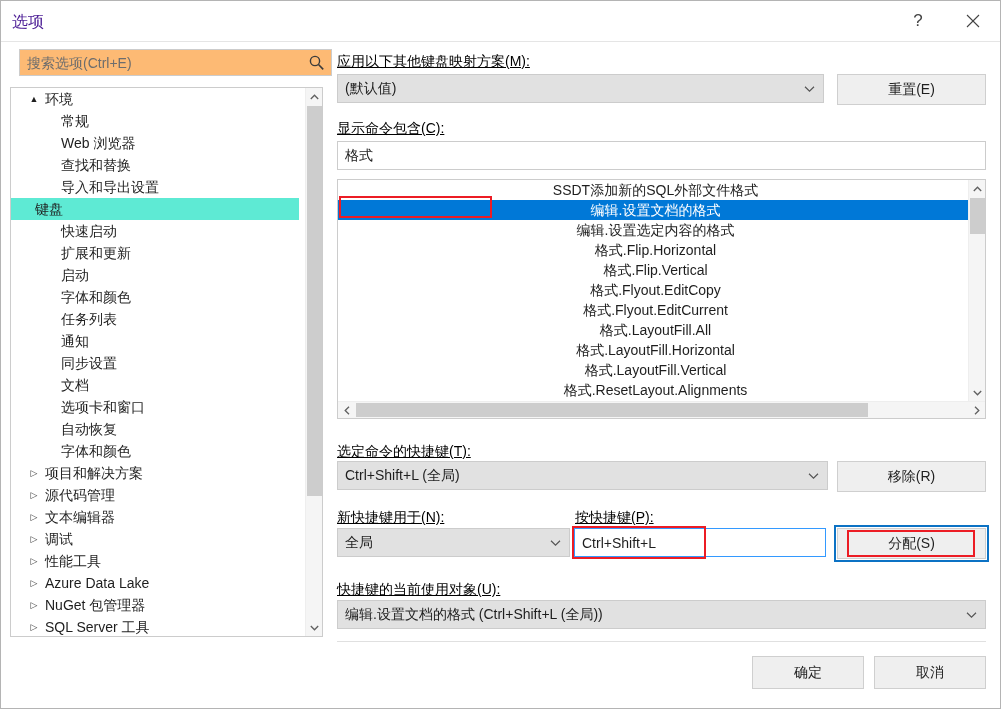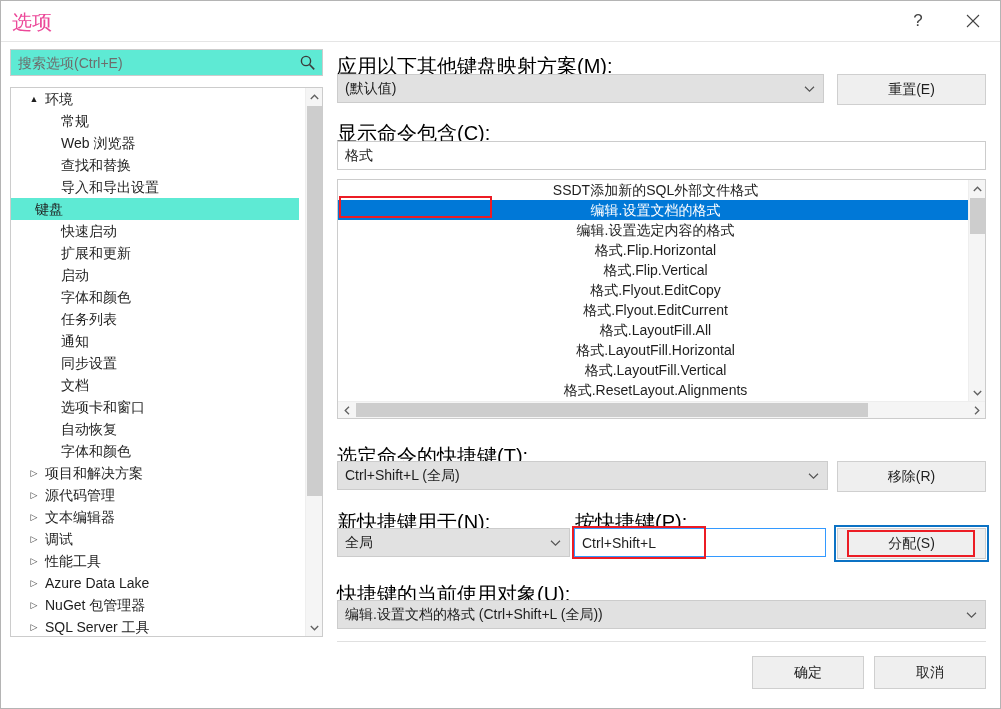--- a/index.html
+++ b/index.html
@@ -19,35 +19,35 @@
 
   
   #titlebar {
     position: absolute; left: 0; top: 0;
     width: 999px; height: 41px;
     background: #ffffff;
     border-bottom: 1px solid #e5e5e5;
   }
   #title-text {
     position: absolute; left: 11px; top: 11px;
-    font-size: 20px; color: #ec4899; line-height: 20px;
+    font-size: 16px; color: #4c1d95; line-height: 20px;
   }
   .titlebtn {
     position: absolute; top: 0; height: 40px; width: 46px;
     display: flex; align-items: center; justify-content: center;
     color: #444; cursor: default;
   }
   #help-btn { right: 59px; font-size: 17px; }
   #close-btn { right: 4px; }
 
   
   #search-wrap {
-    position: absolute; left: 9px; top: 48px;
+    position: absolute; left: 18px; top: 48px;
     width: 313px; height: 27px;
-    background: #5eead4;
+    background: #fdba74;
     border: 1px solid #cccccc;
   }
   #search-input {
     position: absolute; left: 0; top: 0;
     width: 282px; height: 25px;
     border: none; outline: none;
     padding-left: 7px;
     font-family: "Liberation Sans", sans-serif;
     font-size: 14px; color: #6d6d6d;
     background: transparent;
@@ -106,21 +106,21 @@
   #tree-sb-down { bottom: 0; }
   #tree-sb-thumb {
     position: absolute; left: 1px; top: 18px;
     width: 15px; height: 390px;
     background: #cdcdcd;
   }
 
   
   .lbl {
     position: absolute;
-    font-size: 20px; color: #000000; white-space: nowrap;
+    font-size: 14px; color: #000000; white-space: nowrap; text-decoration: underline;
   }
   .combo {
     position: absolute;
     background: #e1e1e1;
     border: 1px solid #cccccc;
     display: flex; align-items: center;
     font-size: 14px; color: #1e1e1e;
     padding-left: 7px;
     cursor: default;
     white-space: nowrap;

